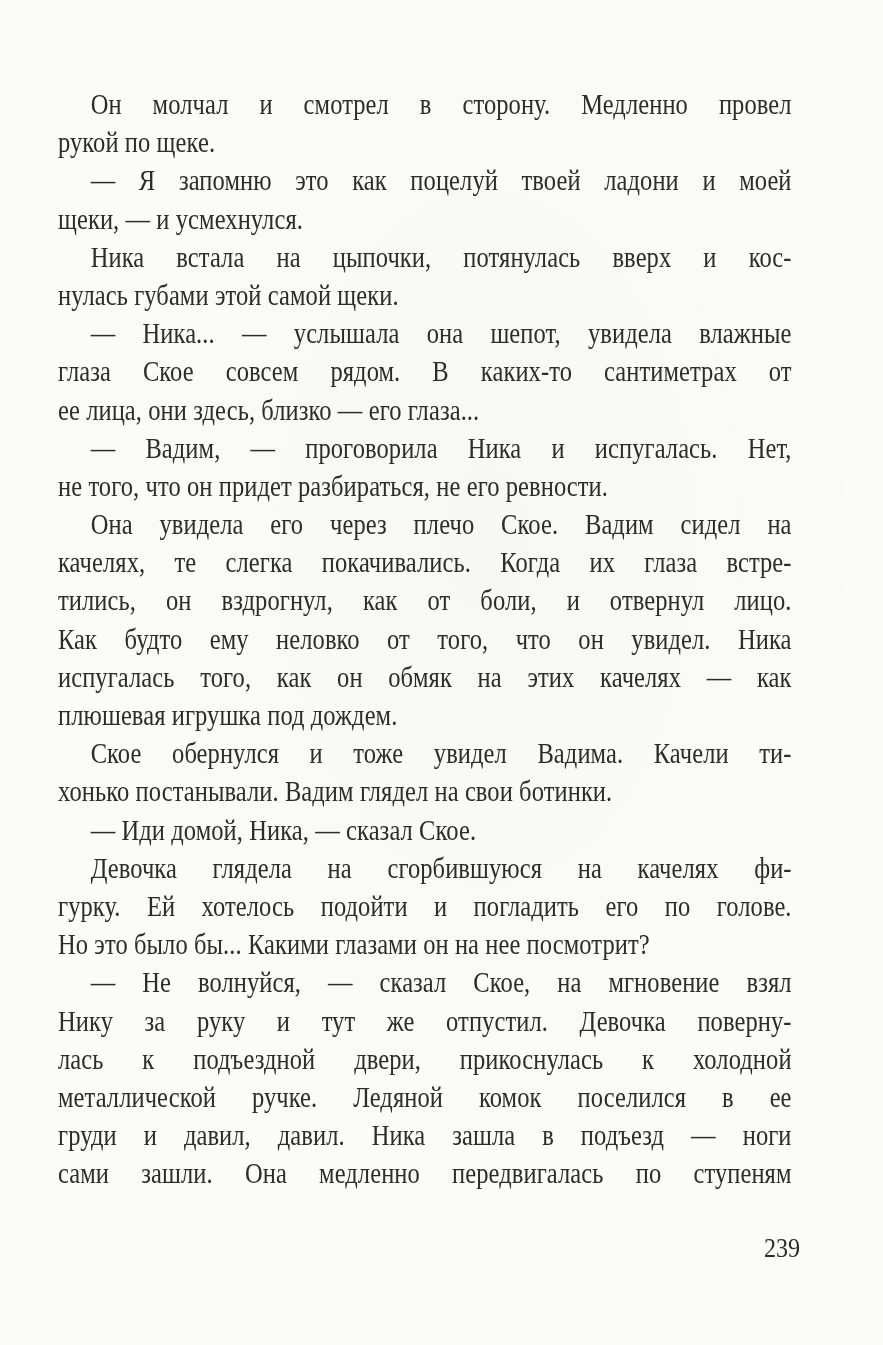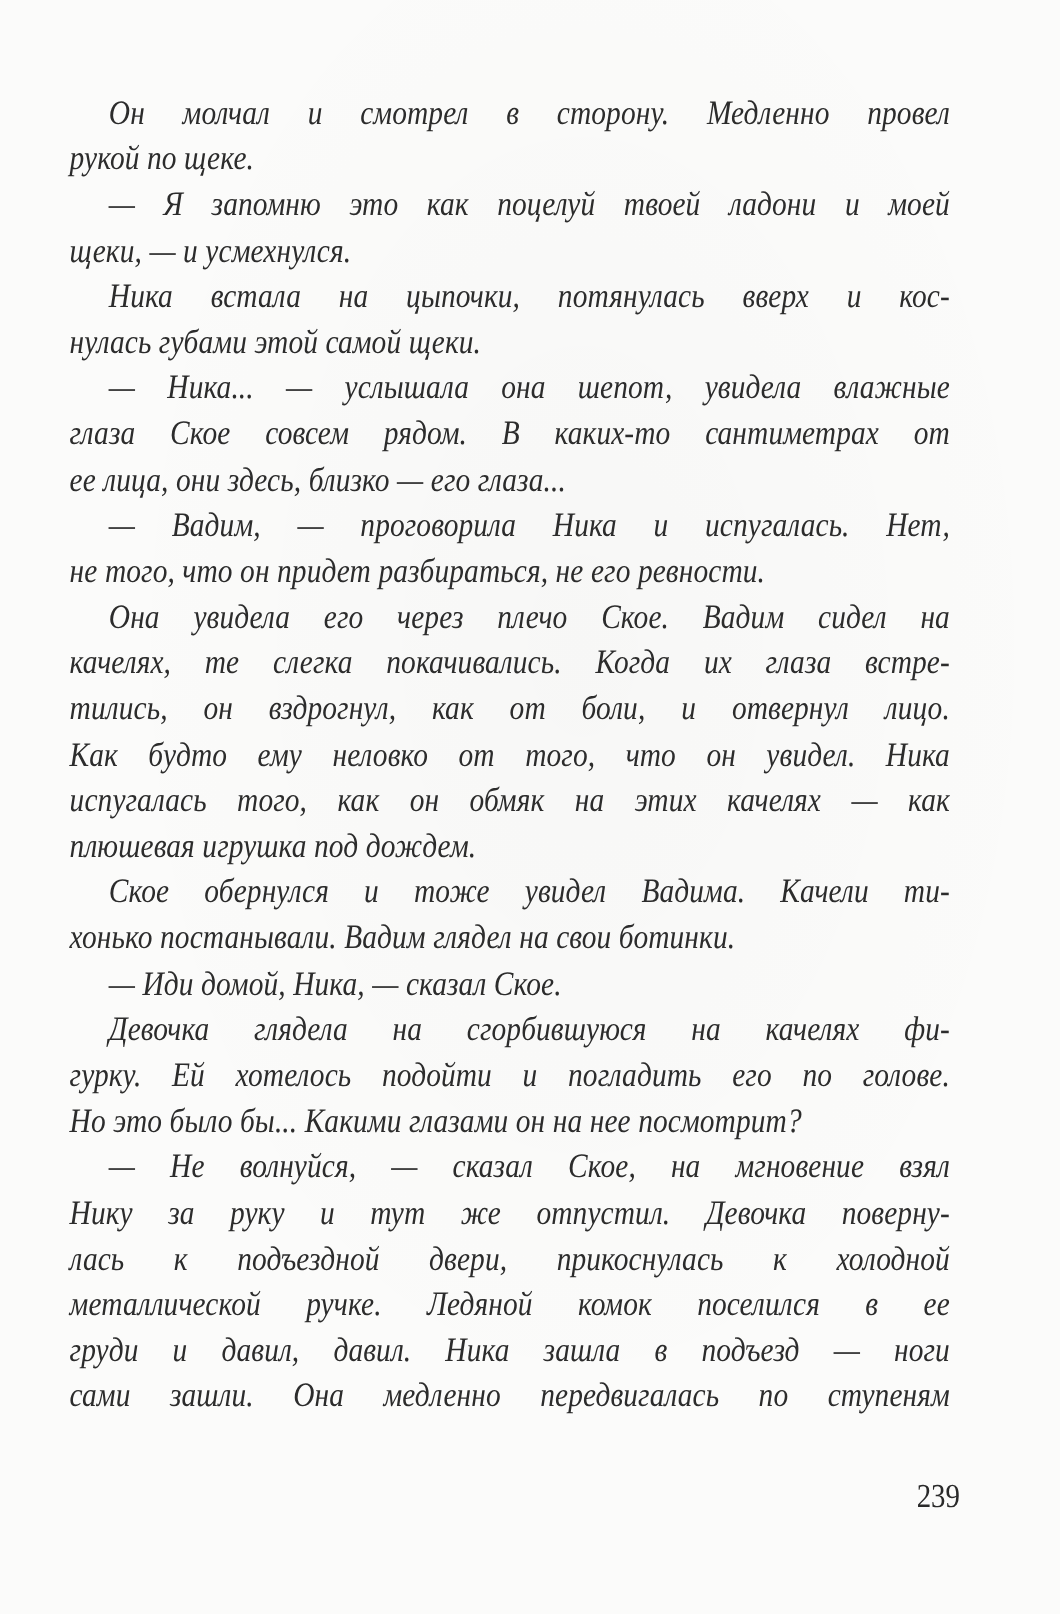--- a/index.html
+++ b/index.html
@@ -19,23 +19,22 @@
       position: absolute;
       left: 0; top: 0;
       width: 883px; height: 1345px;
       background:
         radial-gradient(ellipse at 55% 40%, rgba(0,0,0,0.015), rgba(0,0,0,0) 60%),
         #fbfbfa;
     }
     .text-block {
       position: absolute;
       left: 58px;
-      top: 76px;
+      top: 86px;
       width: 734px;
-      font-style: italic;
     }
     .line {
       height: 38.2px;
       line-height: 38.2px;
       font-size: 28.5px;
       white-space: nowrap;
       text-align: justify;
       text-align-last: justify;
       transform: scaleX(0.86);
       transform-origin: left center;

